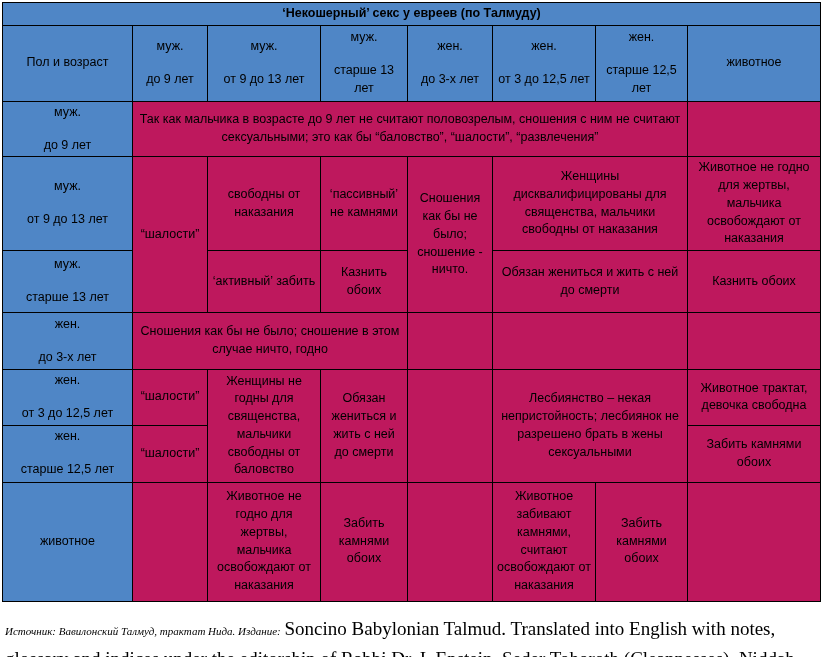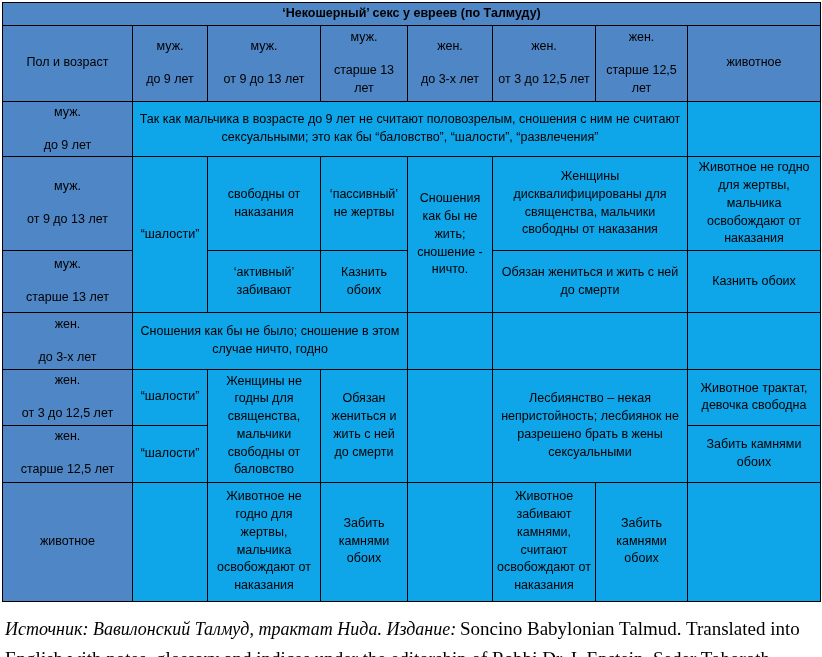--- a/index.html
+++ b/index.html
@@ -26,35 +26,35 @@
     line-height: 1.42;
     overflow: hidden;
   }
   td.title-cell {
     background: #4f86c6;
     font-weight: bold;
     font-size: 14.5px;
     padding: 1px 2px;
   }
   td.hdr  { background: #4f86c6; }
-  td.cell { background: #0ea5e9; }
+  td.cell { background: #be185d; }
   .bold   { font-weight: normal; }
   .corner { font-size: 13px; }
   .l1 { display: block; margin-bottom: 15px; }
   .l2 { display: block; }
   .footer {
     margin: 12px 6px 0 5px;
     font-size: 13.5px;
     line-height: 1.6;
     text-align: left;
   }
   .src-italic {
     font-family: "Liberation Serif", serif;
     font-style: italic;
-    font-size: 18px;
+    font-size: 11px;
   }
   .src-rest {
     font-family: Liberation Serif, serif;
     font-size: 19px;
   }
 </style>
 </head>
 <body>
 
 <table class="talmud">
@@ -112,32 +112,32 @@
     <td class="cell"></td>
   </tr>
 
   <tr style="height:93px">
     <td class="hdr bold">
       <span class="l1">муж.</span>
       <span class="l2">от 9 до 13 лет</span>
     </td>
     <td class="cell" rowspan="2">“шалости”</td>
     <td class="cell">свободны от наказания</td>
-    <td class="cell">‘пассивный’ не жертвы</td>
-    <td class="cell" rowspan="2">Сношения как бы не жить; сношение - ничто.</td>
+    <td class="cell">‘пассивный’ не камнями</td>
+    <td class="cell" rowspan="2">Сношения как бы не было; сношение - ничто.</td>
     <td class="cell" colspan="2">Женщины дисквалифицированы для священства, мальчики свободны от наказания</td>
     <td class="cell">Животное не годно для жертвы, мальчика освобождают от наказания</td>
   </tr>
 
   <tr style="height:62px">
     <td class="hdr bold">
       <span class="l1">муж.</span>
       <span class="l2">старше 13 лет</span>
     </td>
-    <td class="cell">‘активный’ забивают</td>
+    <td class="cell">‘активный’ забить</td>
     <td class="cell">Казнить обоих</td>
     <td class="cell" colspan="2">Обязан жениться и жить с ней до смерти</td>
     <td class="cell">Казнить обоих</td>
   </tr>
 
   <tr style="height:57px">
     <td class="hdr bold">
       <span class="l1">жен.</span>
       <span class="l2">до 3-х лет</span>
     </td>

